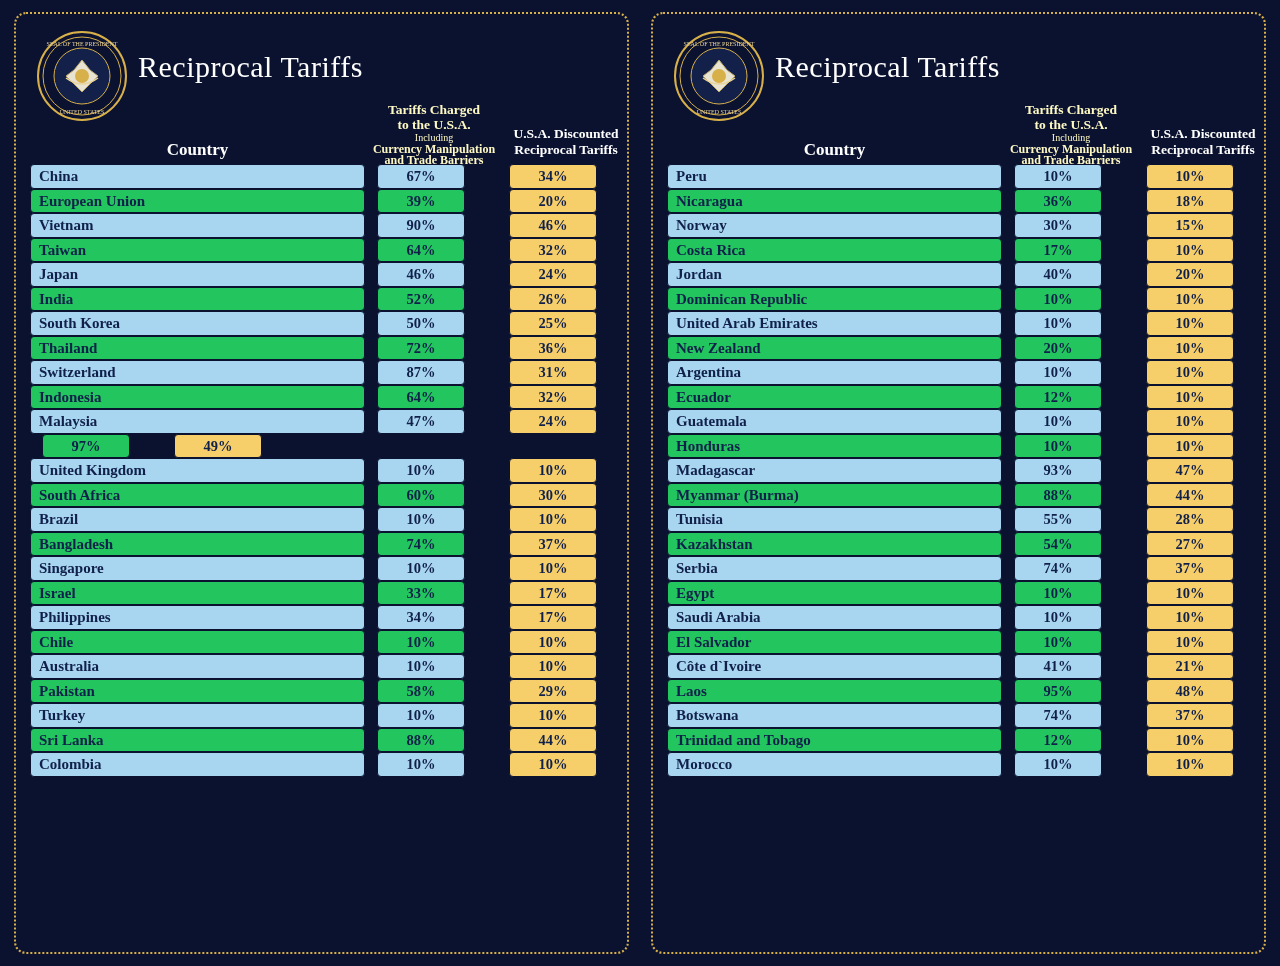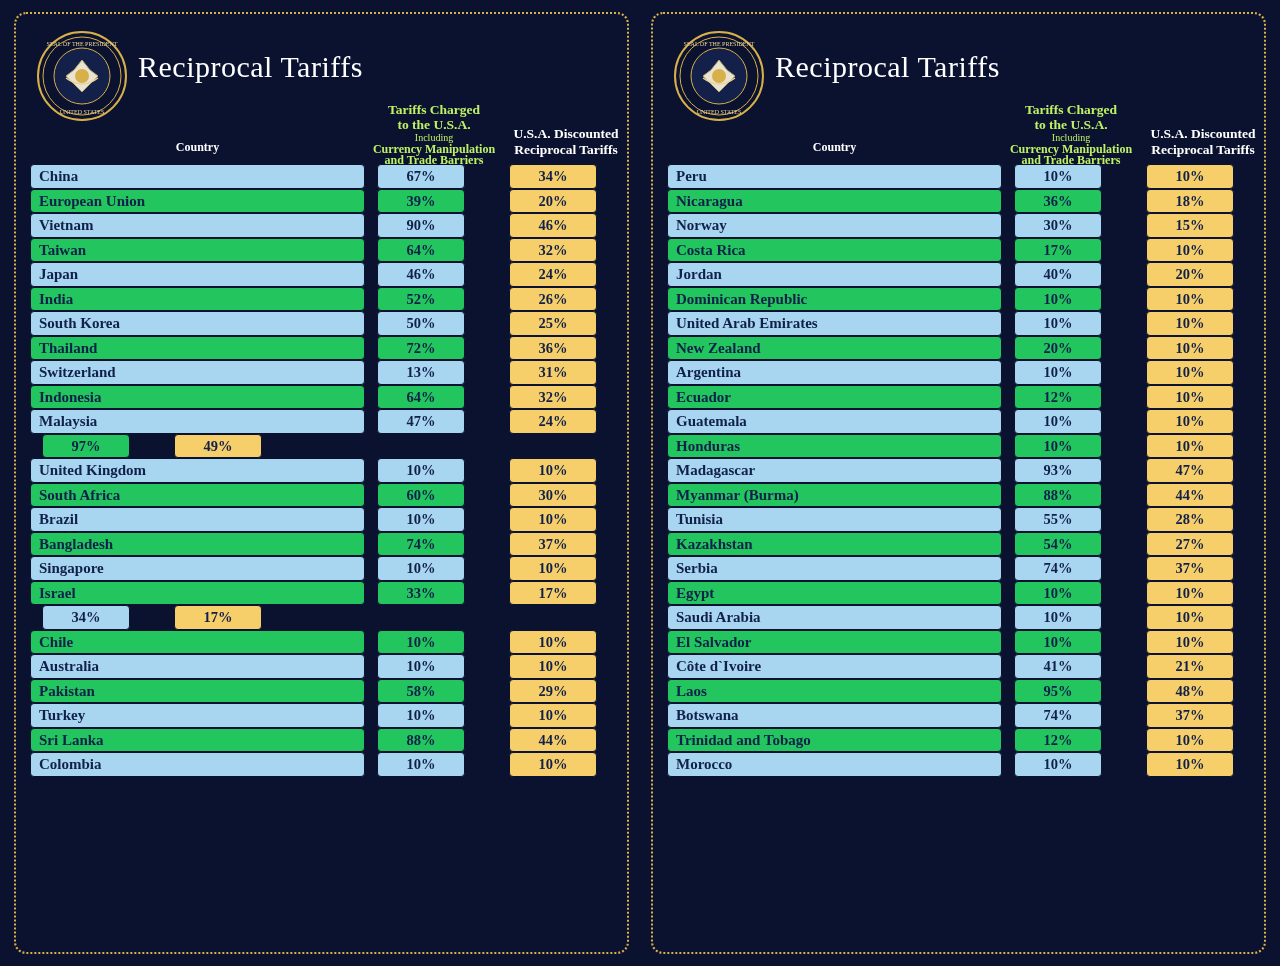--- a/index.html
+++ b/index.html
@@ -60,36 +60,36 @@
   }
   .head-country {
     position: absolute;
     left: 0;
     right: 0;
     top: 38px;
     text-align: center;
     color: #ffffff;
     font-family: "Liberation Serif", serif;
     font-weight: bold;
-    font-size: 12px;
+    font-size: 17px;
   }
   .head-country-wrap {
     position: absolute;
     left: 0;
     width: 335px;
     top: 0;
     height: 62px;
   }
   .head-charged {
     position: absolute;
     left: 340px;
     width: 128px;
     top: 0;
     text-align: center;
-    color: #bef264;
+    color: #fef9c3;
     font-family: "Liberation Serif", serif;
   }
   .head-charged .l1 {
     font-weight: bold;
     font-size: 13.5px;
     line-height: 15px;
   }
   .head-charged .l2 {
     font-size: 10px;
     line-height: 12px;
@@ -234,21 +234,21 @@
           <div class="cell num blue">50%</div>
           <div class="cell disc gold">25%</div>
         </div>
         <div class="row">
           <div class="cell country white">Thailand</div>
           <div class="cell num white">72%</div>
           <div class="cell disc gold">36%</div>
         </div>
         <div class="row">
           <div class="cell country blue">Switzerland</div>
-          <div class="cell num blue">13%</div>
+          <div class="cell num blue">87%</div>
           <div class="cell disc gold">31%</div>
         </div>
         <div class="row">
           <div class="cell country white">Indonesia</div>
           <div class="cell num white">64%</div>
           <div class="cell disc gold">32%</div>
         </div>
         <div class="row">
           <div class="cell country blue">Malaysia</div>
           <div class="cell num blue">47%</div>
@@ -282,20 +282,21 @@
           <div class="cell country blue">Singapore</div>
           <div class="cell num blue">10%</div>
           <div class="cell disc gold">10%</div>
         </div>
         <div class="row">
           <div class="cell country white">Israel</div>
           <div class="cell num white">33%</div>
           <div class="cell disc gold">17%</div>
         </div>
         <div class="row">
+          <div class="cell country blue">Philippines</div>
           <div class="cell num blue">34%</div>
           <div class="cell disc gold">17%</div>
         </div>
         <div class="row">
           <div class="cell country white">Chile</div>
           <div class="cell num white">10%</div>
           <div class="cell disc gold">10%</div>
         </div>
         <div class="row">
           <div class="cell country blue">Australia</div>

